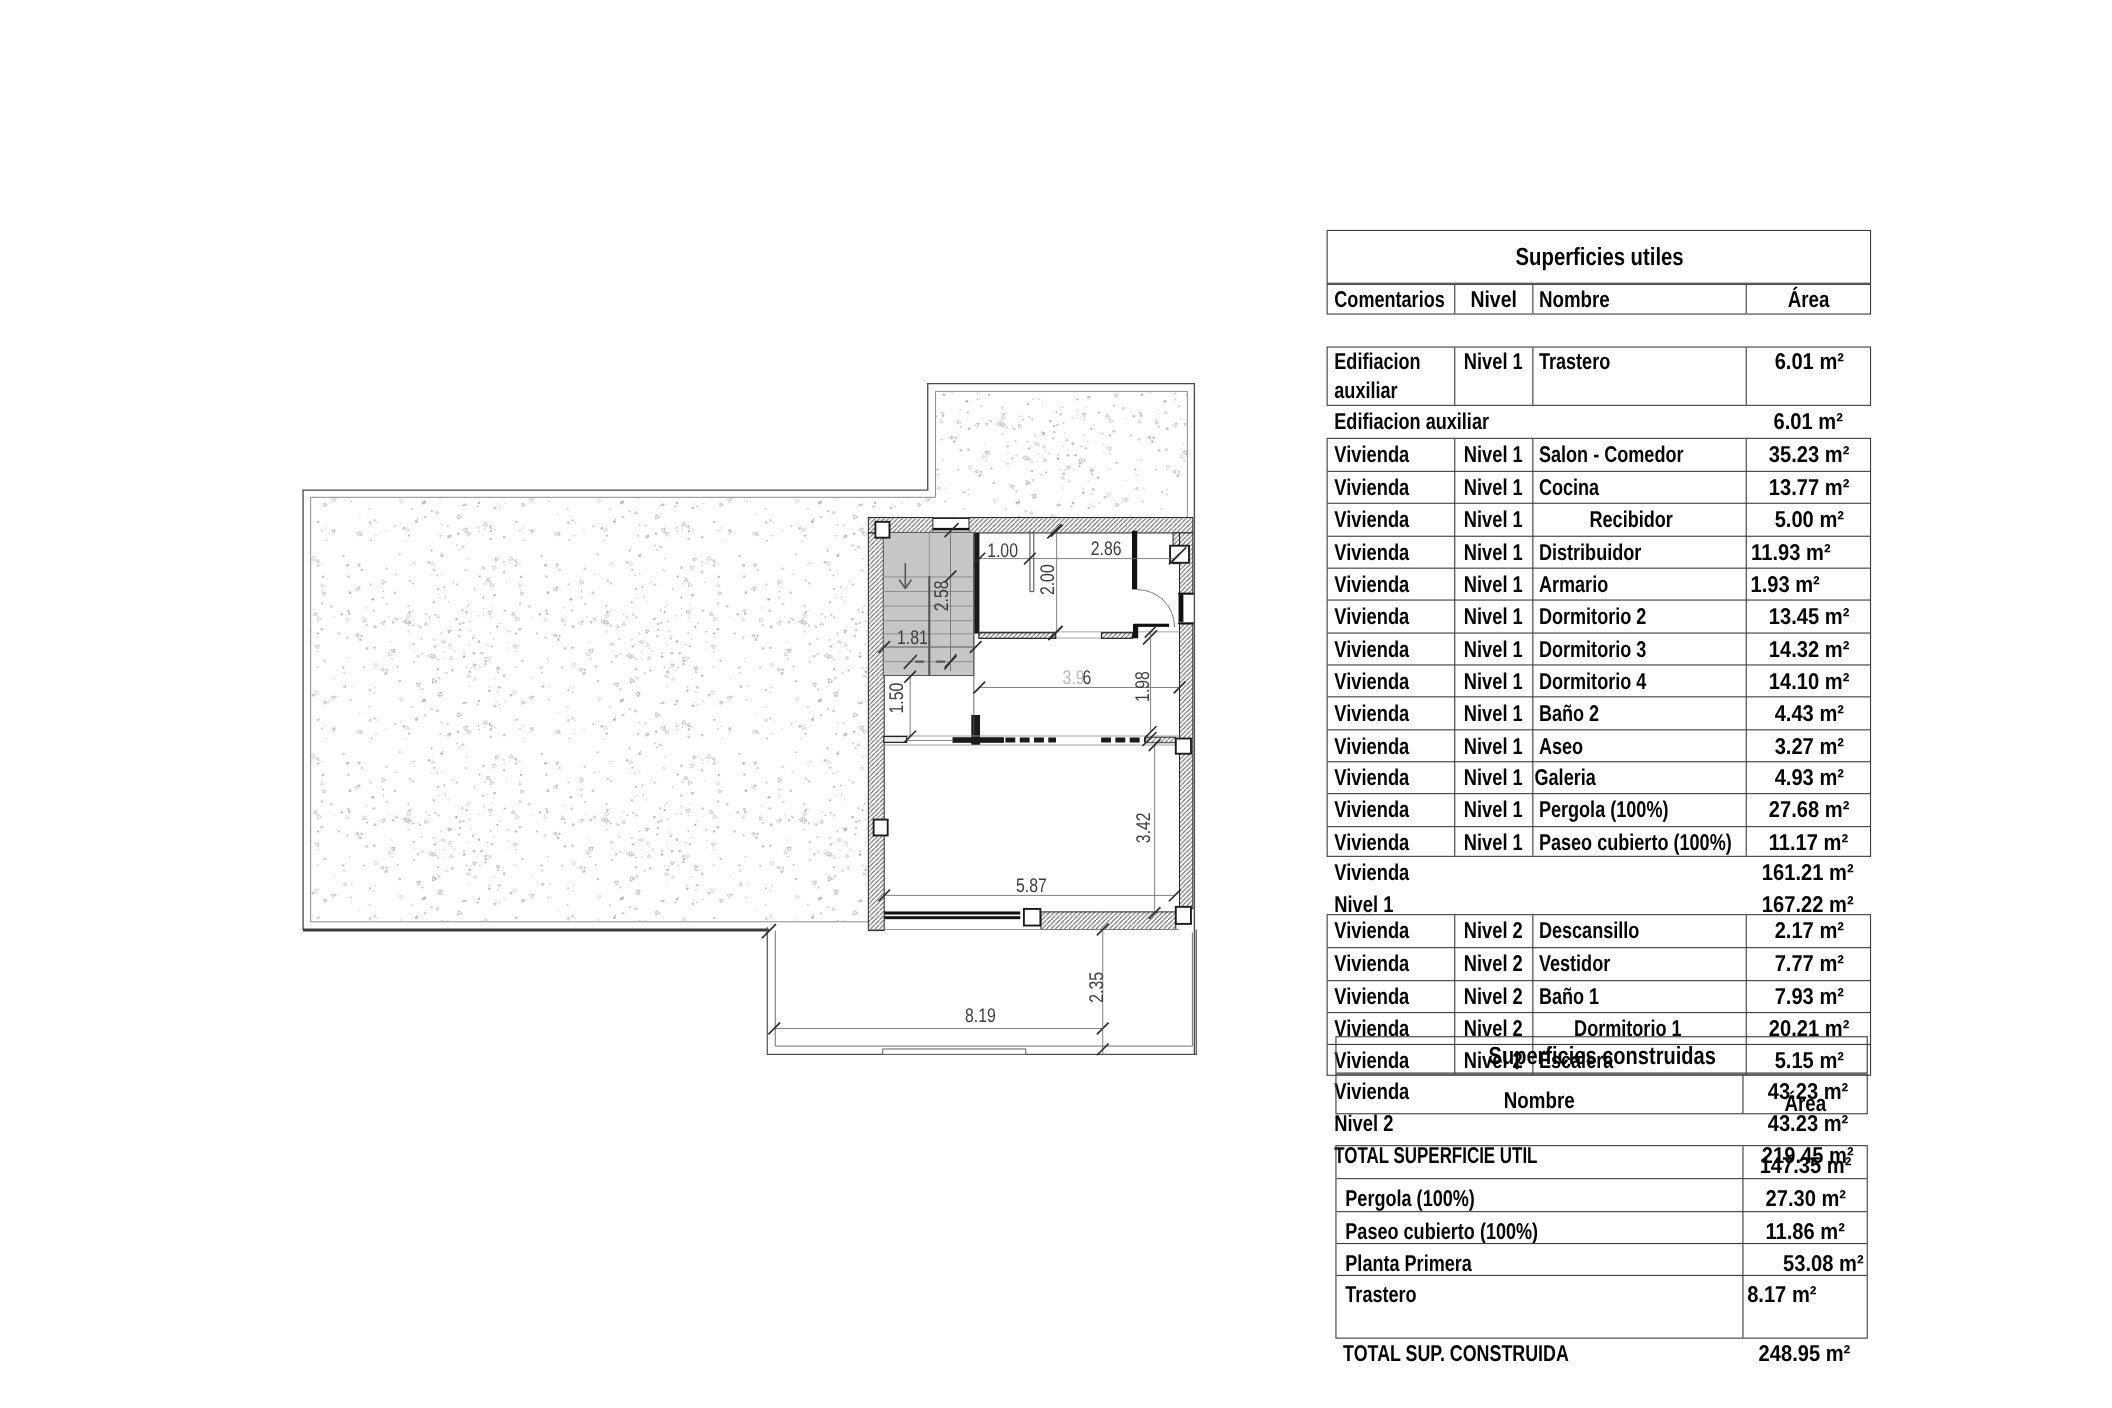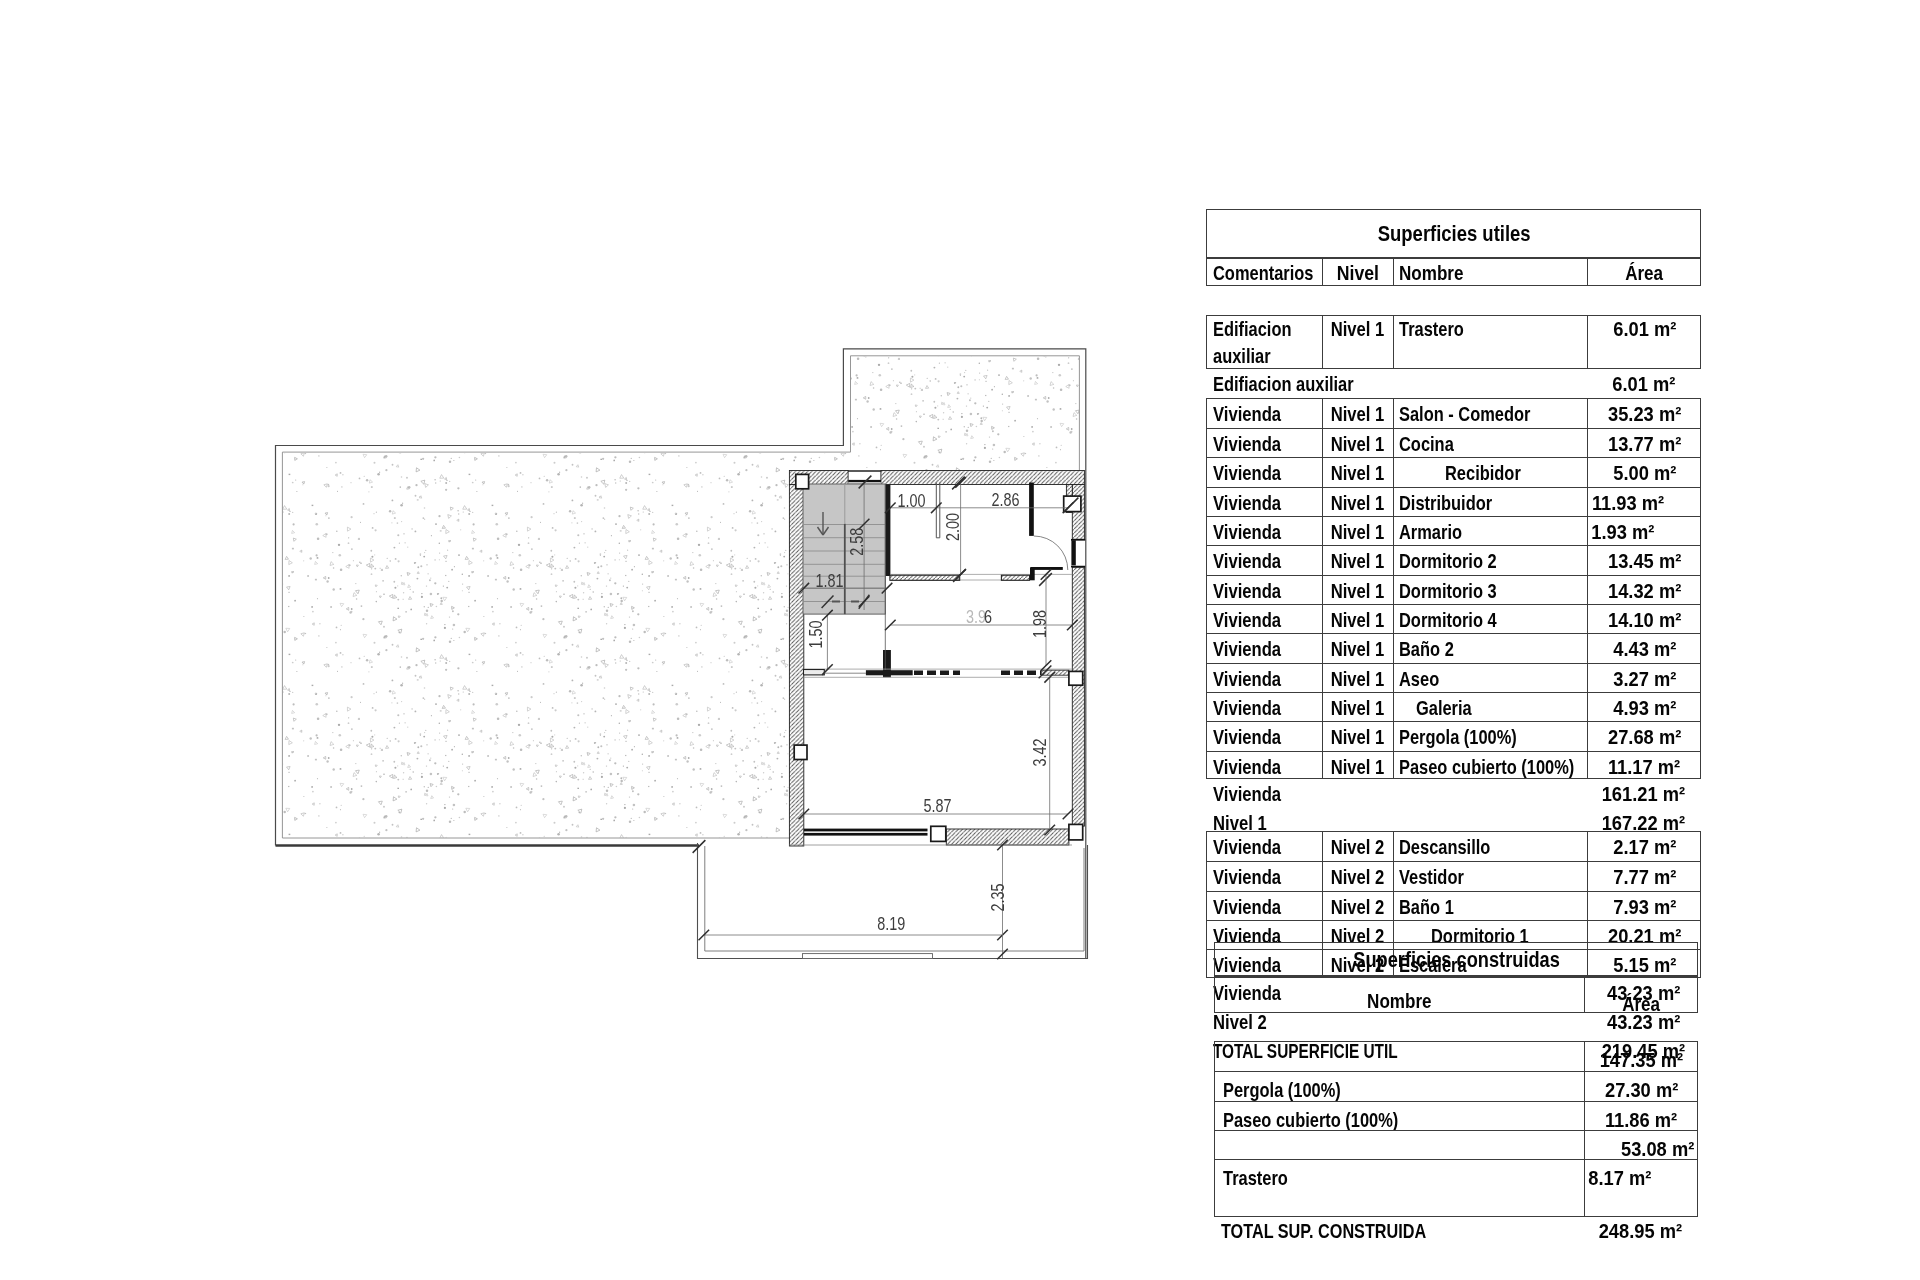--- a/index.html
+++ b/index.html
@@ -387,21 +387,21 @@
 </div>
 <div class="row" style="top:264.11538461538464px;height:29.346153846153847px;border-top:1.2px solid #3c3c3c;">
 <div class="cell" style="left:0px;width:115.0px;height:29.346153846153847px;line-height:29.346153846153847px;text-align:left;padding-left:5.5px"><span class="cx" style="transform:scaleX(0.8);transform-origin:left center">Vivienda</span></div>
 <div class="cell" style="left:115.0px;width:71.0px;height:29.346153846153847px;line-height:29.346153846153847px;text-align:center;padding-left:0px"><span class="cx" style="transform:scaleX(0.8);transform-origin:center center">Nivel 1</span></div>
 <div class="cell" style="left:186.0px;width:194.0px;height:29.346153846153847px;line-height:29.346153846153847px;text-align:left;padding-left:5.5px"><span class="cx" style="transform:scaleX(0.79);transform-origin:left center">Aseo</span></div>
 <div class="cell" style="left:380.0px;width:115.0px;height:29.346153846153847px;line-height:29.346153846153847px;text-align:center;padding-left:0px"><span class="cx" style="transform:scaleX(0.88);transform-origin:center center">3.27 m²</span></div>
 </div>
 <div class="row" style="top:293.46153846153845px;height:29.346153846153847px;border-top:1.2px solid #3c3c3c;">
 <div class="cell" style="left:0px;width:115.0px;height:29.346153846153847px;line-height:29.346153846153847px;text-align:left;padding-left:5.5px"><span class="cx" style="transform:scaleX(0.8);transform-origin:left center">Vivienda</span></div>
 <div class="cell" style="left:115.0px;width:71.0px;height:29.346153846153847px;line-height:29.346153846153847px;text-align:center;padding-left:0px"><span class="cx" style="transform:scaleX(0.8);transform-origin:center center">Nivel 1</span></div>
-<div class="cell" style="left:186.0px;width:194.0px;height:29.346153846153847px;line-height:29.346153846153847px;text-align:left;padding-left:23px"><span class="cx" style="transform:scaleX(0.79);transform-origin:left center">Galeria</span></div>
+<div class="cell" style="left:186.0px;width:194.0px;height:29.346153846153847px;line-height:29.346153846153847px;text-align:left;padding-left:2px"><span class="cx" style="transform:scaleX(0.79);transform-origin:left center">Galeria</span></div>
 <div class="cell" style="left:380.0px;width:115.0px;height:29.346153846153847px;line-height:29.346153846153847px;text-align:center;padding-left:0px"><span class="cx" style="transform:scaleX(0.88);transform-origin:center center">4.93 m²</span></div>
 </div>
 <div class="row" style="top:322.8076923076923px;height:29.346153846153847px;border-top:1.2px solid #3c3c3c;">
 <div class="cell" style="left:0px;width:115.0px;height:29.346153846153847px;line-height:29.346153846153847px;text-align:left;padding-left:5.5px"><span class="cx" style="transform:scaleX(0.8);transform-origin:left center">Vivienda</span></div>
 <div class="cell" style="left:115.0px;width:71.0px;height:29.346153846153847px;line-height:29.346153846153847px;text-align:center;padding-left:0px"><span class="cx" style="transform:scaleX(0.8);transform-origin:center center">Nivel 1</span></div>
 <div class="cell" style="left:186.0px;width:194.0px;height:29.346153846153847px;line-height:29.346153846153847px;text-align:left;padding-left:5.5px"><span class="cx" style="transform:scaleX(0.79);transform-origin:left center">Pergola (100%)</span></div>
 <div class="cell" style="left:380.0px;width:115.0px;height:29.346153846153847px;line-height:29.346153846153847px;text-align:center;padding-left:0px"><span class="cx" style="transform:scaleX(0.88);transform-origin:center center">27.68 m²</span></div>
 </div>
 <div class="row" style="top:352.1538461538462px;height:29.346153846153847px;border-top:1.2px solid #3c3c3c;">
 <div class="cell" style="left:0px;width:115.0px;height:29.346153846153847px;line-height:29.346153846153847px;text-align:left;padding-left:5.5px"><span class="cx" style="transform:scaleX(0.8);transform-origin:left center">Vivienda</span></div>
@@ -480,20 +480,21 @@
 </div>
 <div class="row" style="top:29.26666666666665px;height:29.26666666666665px;border-top:1.2px solid #3c3c3c;">
 <div class="cell" style="left:0;width:368.5px;height:29.26666666666665px;line-height:29.26666666666665px;padding-left:8px;padding-top:3px"><span class="cx" style="transform:scaleX(0.79);transform-origin:left center">Pergola (100%)</span></div>
 <div class="cell" style="left:368.5px;width:115.5px;height:29.26666666666665px;line-height:29.26666666666665px;text-align:center;padding-top:3px"><span class="cx" style="transform:scaleX(0.88);transform-origin:center center">27.30 m²</span></div>
 </div>
 <div class="row" style="top:58.5333333333333px;height:29.26666666666665px;border-top:1.2px solid #3c3c3c;">
 <div class="cell" style="left:0;width:368.5px;height:29.26666666666665px;line-height:29.26666666666665px;padding-left:8px;padding-top:3px"><span class="cx" style="transform:scaleX(0.79);transform-origin:left center">Paseo cubierto (100%)</span></div>
 <div class="cell" style="left:368.5px;width:115.5px;height:29.26666666666665px;line-height:29.26666666666665px;text-align:center;padding-top:3px"><span class="cx" style="transform:scaleX(0.88);transform-origin:center center">11.86 m²</span></div>
 </div>
 <div class="row" style="top:87.79999999999995px;height:29.26666666666665px;border-top:1.2px solid #3c3c3c;">
+<div class="cell" style="left:0;width:368.5px;height:29.26666666666665px;line-height:29.26666666666665px;padding-left:8px;padding-top:3px"><span class="cx" style="transform:scaleX(0.79);transform-origin:left center">Planta Primera</span></div>
 <div class="cell" style="left:368.5px;width:115.5px;height:29.26666666666665px;line-height:29.26666666666665px;text-align:right;padding-top:3px"><span class="cx" style="transform:scaleX(0.88);transform-origin:center center">53.08 m²</span></div>
 </div>
 <div class="row" style="top:117.0666666666666px;height:29.26666666666665px;border-top:1.2px solid #3c3c3c;">
 <div class="cell" style="left:0;width:368.5px;height:29.26666666666665px;line-height:29.26666666666665px;padding-left:8px;padding-top:3px"><span class="cx" style="transform:scaleX(0.79);transform-origin:left center">Trastero</span></div>
 <div class="cell" style="left:368.5px;width:115.5px;height:29.26666666666665px;line-height:29.26666666666665px;text-align:left;padding-top:3px"><span class="cx" style="transform:scaleX(0.88);transform-origin:center center">8.17 m²</span></div>
 </div>
 </div>
 <div class="frow" style="left:1214.0px;top:1216.35px;width:484.0px;height:29.3px">
 <div class="cell" style="left:0px;width:400px;height:29.3px;line-height:29.3px;text-align:left;padding-left:7px"><span class="cx" style="transform:scaleX(0.78);transform-origin:left center">TOTAL SUP. CONSTRUIDA</span></div>
 <div class="cell" style="left:368.5px;width:115.5px;height:29.3px;line-height:29.3px;text-align:center;padding-left:0px"><span class="cx" style="transform:scaleX(0.88);transform-origin:center center">248.95 m²</span></div>

